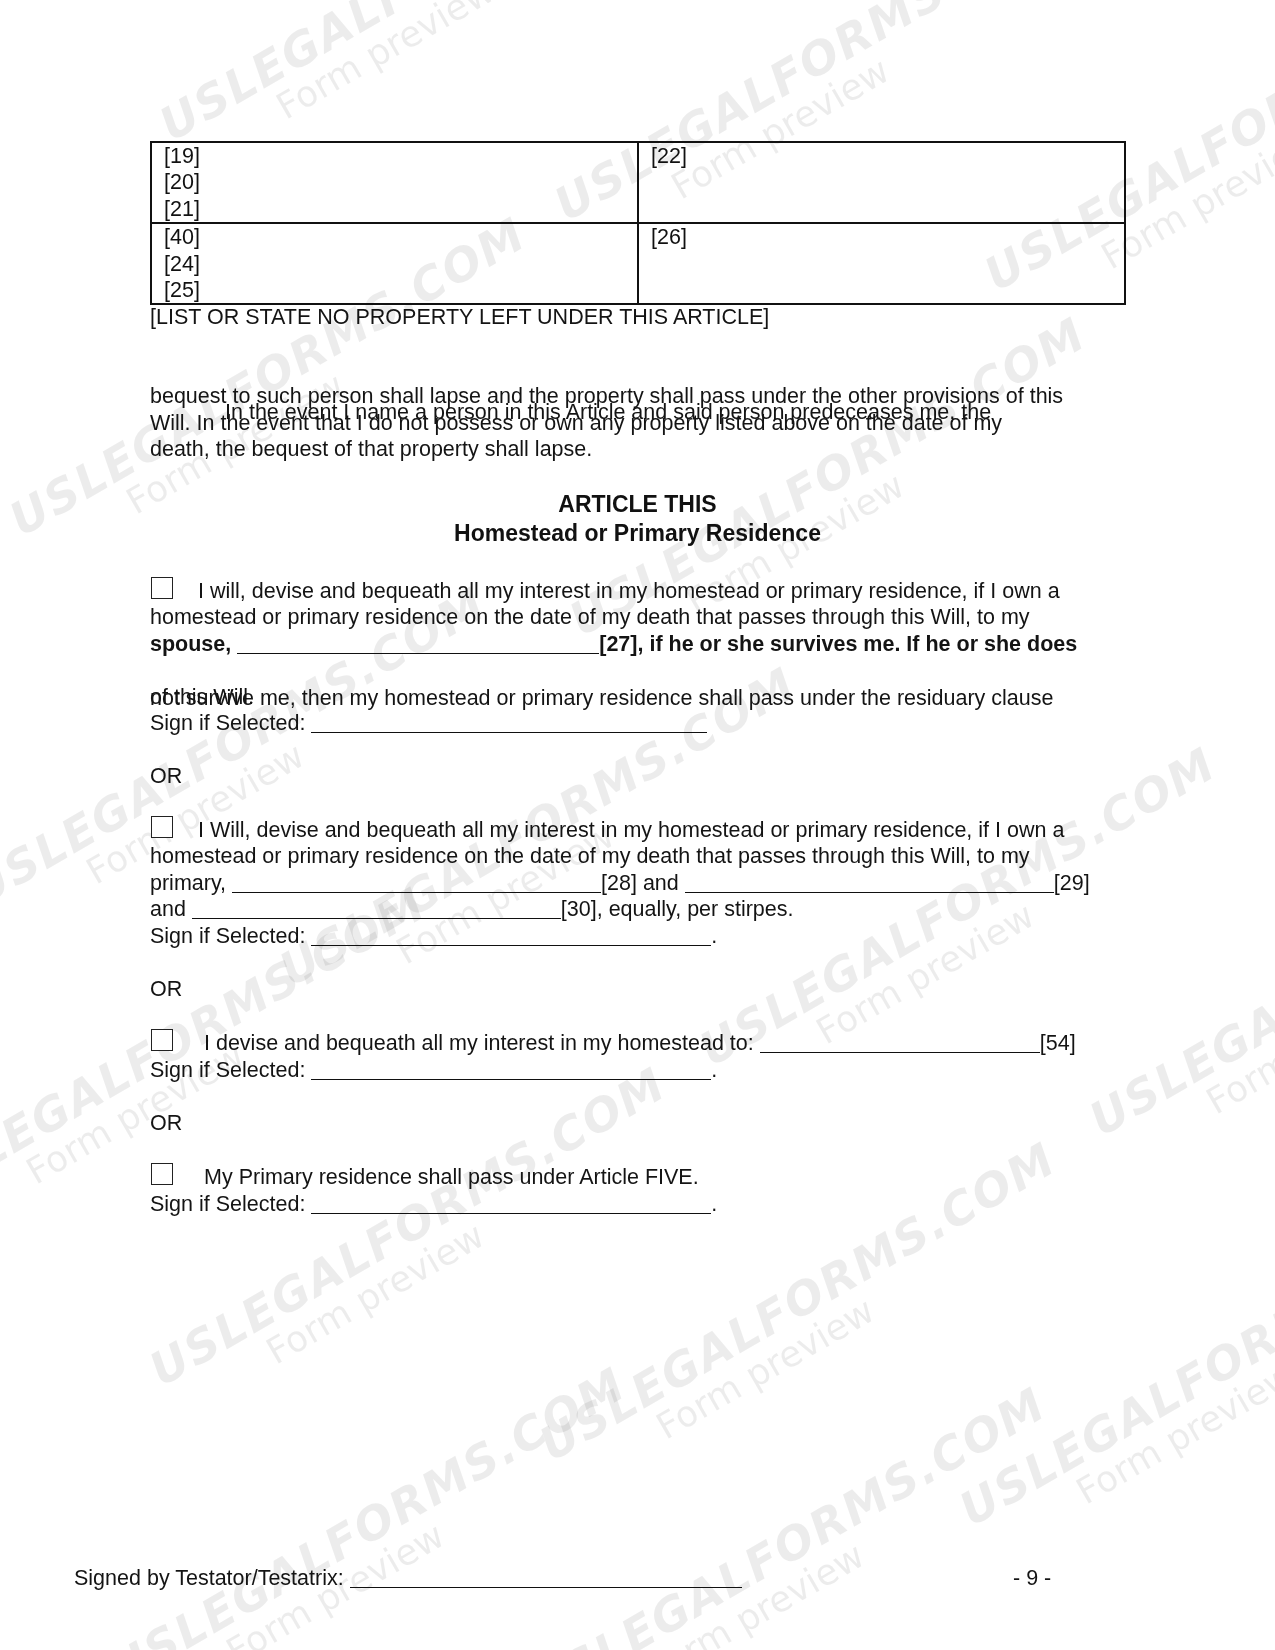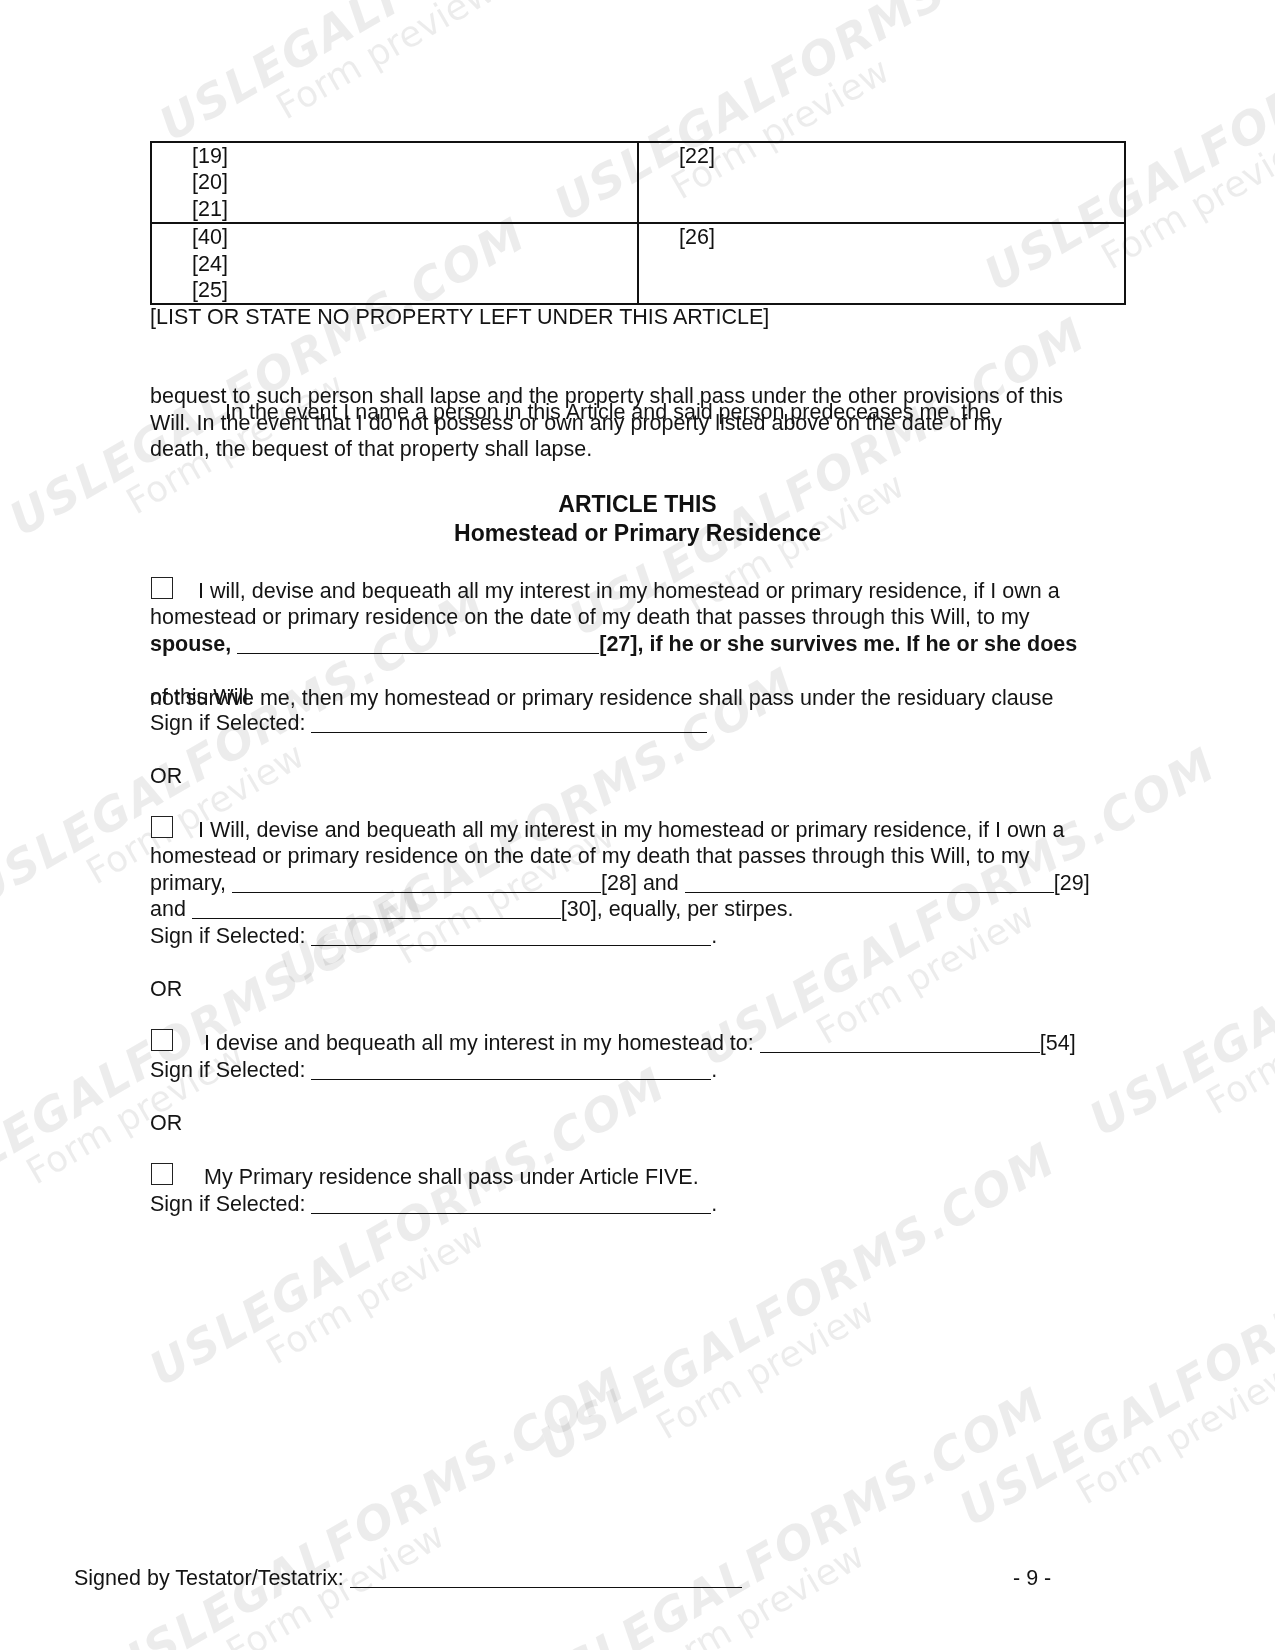--- a/index.html
+++ b/index.html
@@ -7,21 +7,21 @@
          font-family:"Liberation Sans", sans-serif; color:#111; }
   .page { position:absolute; left:0; top:0; width:1275px; height:1650px; }
   .t { position:absolute; font-size:21.5px; line-height:26.4px; white-space:nowrap; color:#141414; }
   .wm { position:absolute; font-family:"DejaVu Sans", sans-serif; color:#000; opacity:0.07;
         transform:rotate(-30deg); transform-origin:left top; white-space:nowrap; pointer-events:none; }
   .wm .big { font-size:46px; font-weight:bold; font-style:italic; letter-spacing:2px; display:block; }
   .wm .small { font-size:36px; display:block; margin-left:110px; margin-top:-6px; }
   table.prop { position:absolute; left:150px; top:141px; width:976px; border-collapse:collapse; }
   table.prop td { border:2px solid #111; vertical-align:top; padding:0 0 0 12px; height:77px;
                   font-size:21.5px; line-height:26.4px; width:50%; }
-  table.prop td div { height:26.4px;margin-left:28px; }
+  table.prop td div { height:26.4px; }
   .cb { position:absolute; width:22px; height:22px; border:1.6px solid #222; background:#fff; box-sizing:border-box; }
   .heading { position:absolute; left:0; width:1275px; text-align:center; font-weight:bold; font-size:23px; line-height:29px; }
   .blank { display:inline-block; border-bottom:1.6px solid #111; height:18px; vertical-align:baseline; margin-bottom:-3px; }
 </style>
 </head>
 <body>
 
 <div class="page">
 
   <div class="wm" style="left:150px;top:105px;">

